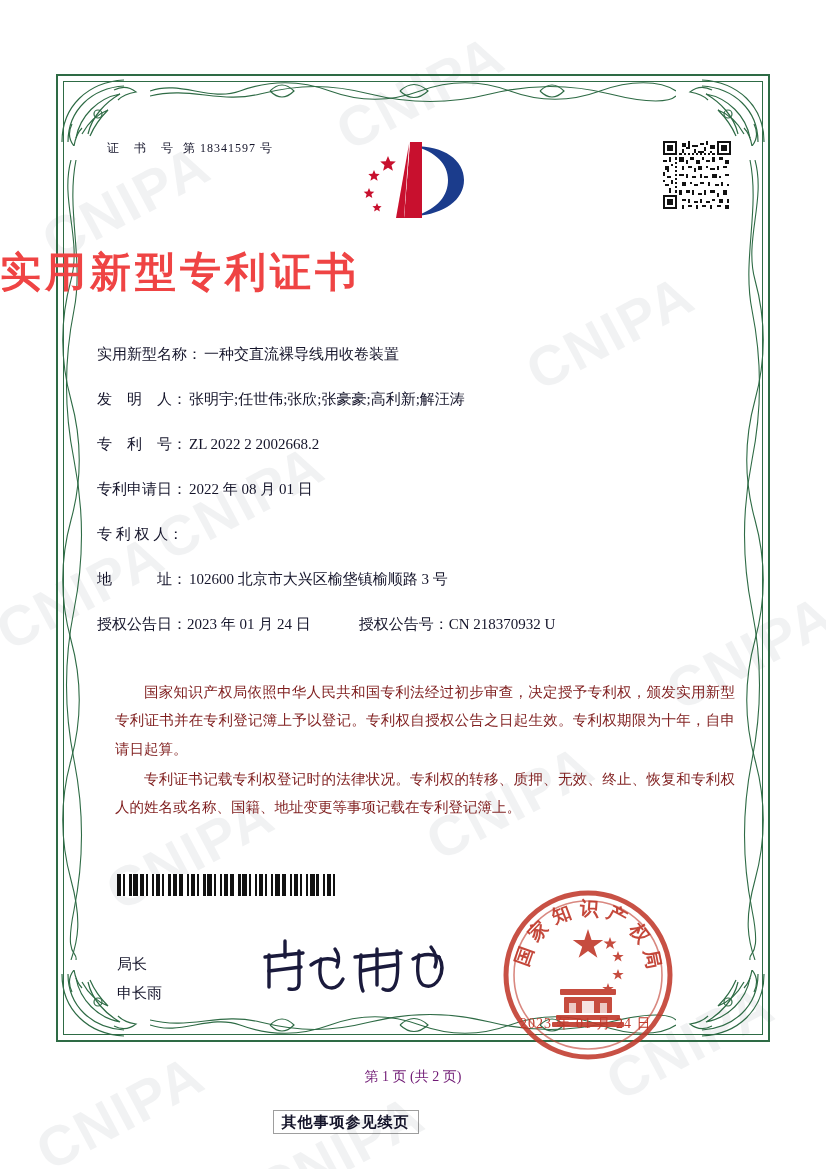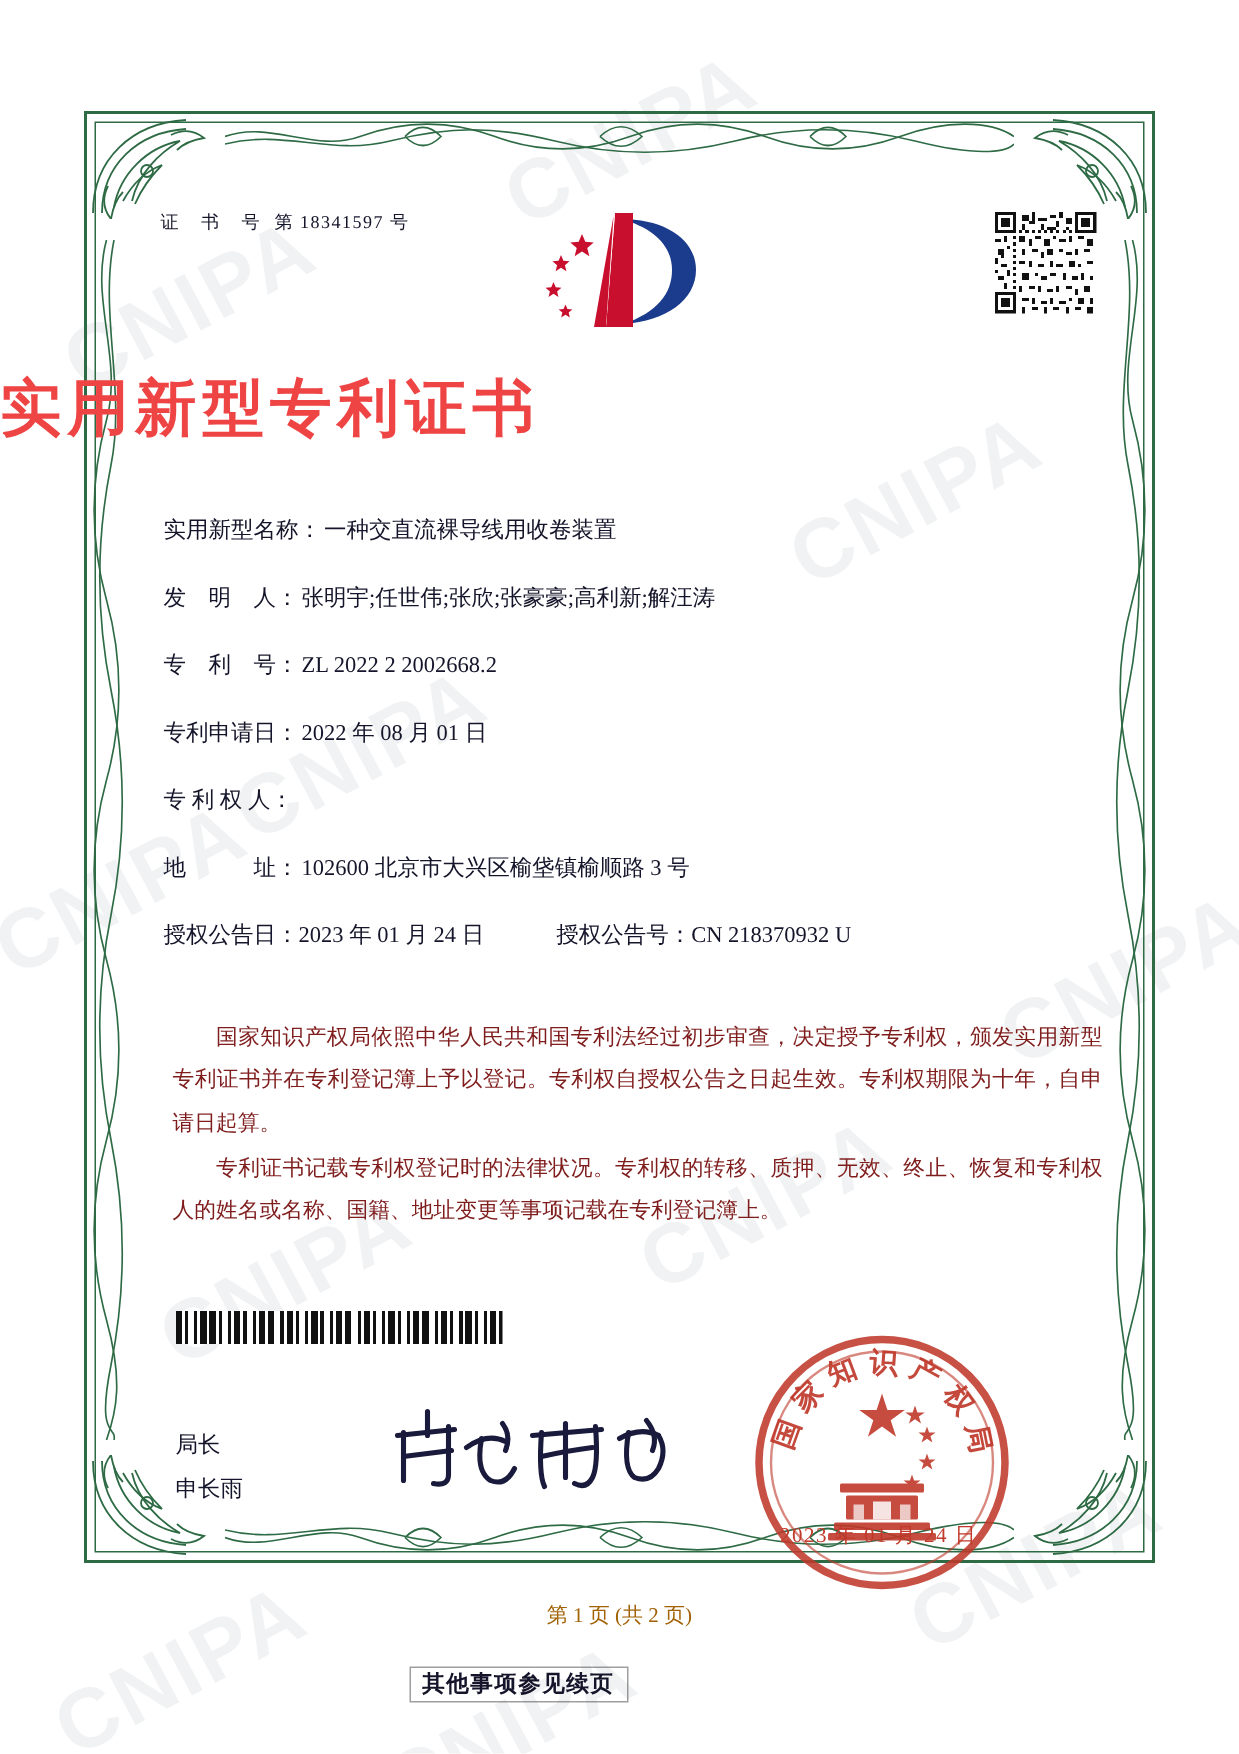--- a/index.html
+++ b/index.html
@@ -133,21 +133,21 @@
     font-size: 41px;
     font-weight: 700;
     letter-spacing: 4px;
     color: #ef4444;
     font-family: "DejaVu Sans", sans-serif;
   }
 
   
   .fields {
     position: absolute;
-    left: 109px;
+    left: 97px;
     top: 345px;
     width: 620px;
     font-size: 15px;
     color: #14142a;
   }
   .field-row {
     display: flex;
     align-items: baseline;
     margin-bottom: 27px;
     line-height: 1.2;
@@ -234,21 +234,21 @@
   }
 
   
   .page-num {
     position: absolute;
     left: 0;
     top: 1068px;
     width: 826px;
     text-align: center;
     font-size: 14px;
-    color: #a16207;
+    color: #701a75;
   }
   .footnote {
     position: absolute;
     left: 0;
     top: 1113px;
     width: 691px;
     text-align: center;
     font-size: 15px;
     font-weight: 700;
     color: #14142a;

